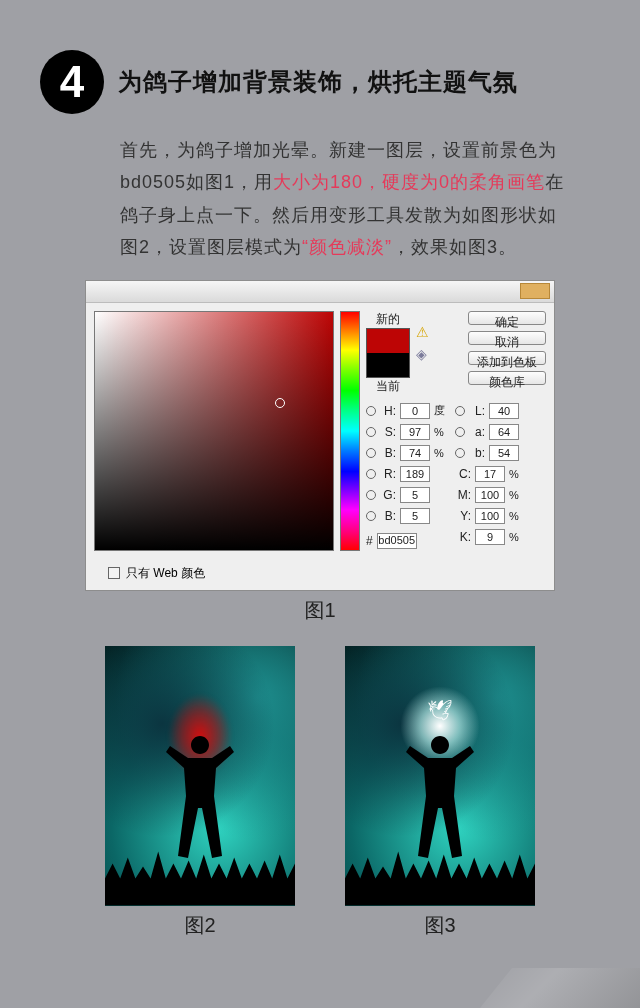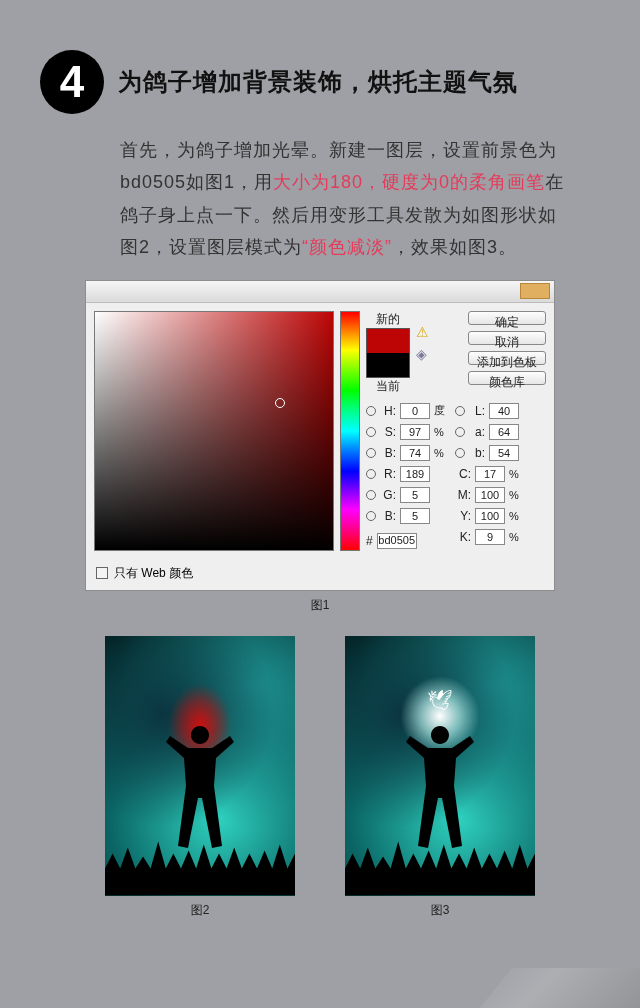--- a/index.html
+++ b/index.html
@@ -39,21 +39,21 @@
   .body-text {
     padding: 0 70px 0 120px;
     font-size: 18px;
     color: #333;
     line-height: 1.8;
     letter-spacing: 1px;
   }
   .hl-red { color: #e53a5a; }
   .fig-caption {
     text-align: center;
-    font-size: 12px;
+    font-size: 20px;
     color: #222;
     margin-top: 6px;
   }
 
   
   .cp-panel {
     width: 470px;
     margin: 16px auto 5px auto;
     background: #efefef;
     border: 1px solid #8d8d8d;
@@ -157,21 +157,21 @@
     background:#fff; border:1px solid #888; text-align:center;
     line-height:14px;
   }
   .field-unit { font-size: 11px; }
   .hex-row { display:flex; align-items:center; gap:4px; margin-top:4px; }
   .hex-input {
     width: 40px; height:16px; font-size:11px;
     background:#fff; border:1px solid #888; text-align:center;
   }
   .cp-footer {
-    padding: 4px 10px 8px 10px;
+    padding: 4px 10px 8px 22px;
     font-size: 12px;
     display:flex; align-items:center; gap:6px;
   }
   .chk { width:12px; height:12px; border:1px solid #666; background:#f3f3f3; display:inline-block; }
 
   
   .fig-row {
     display: flex;
     justify-content: center;
     gap: 50px;

